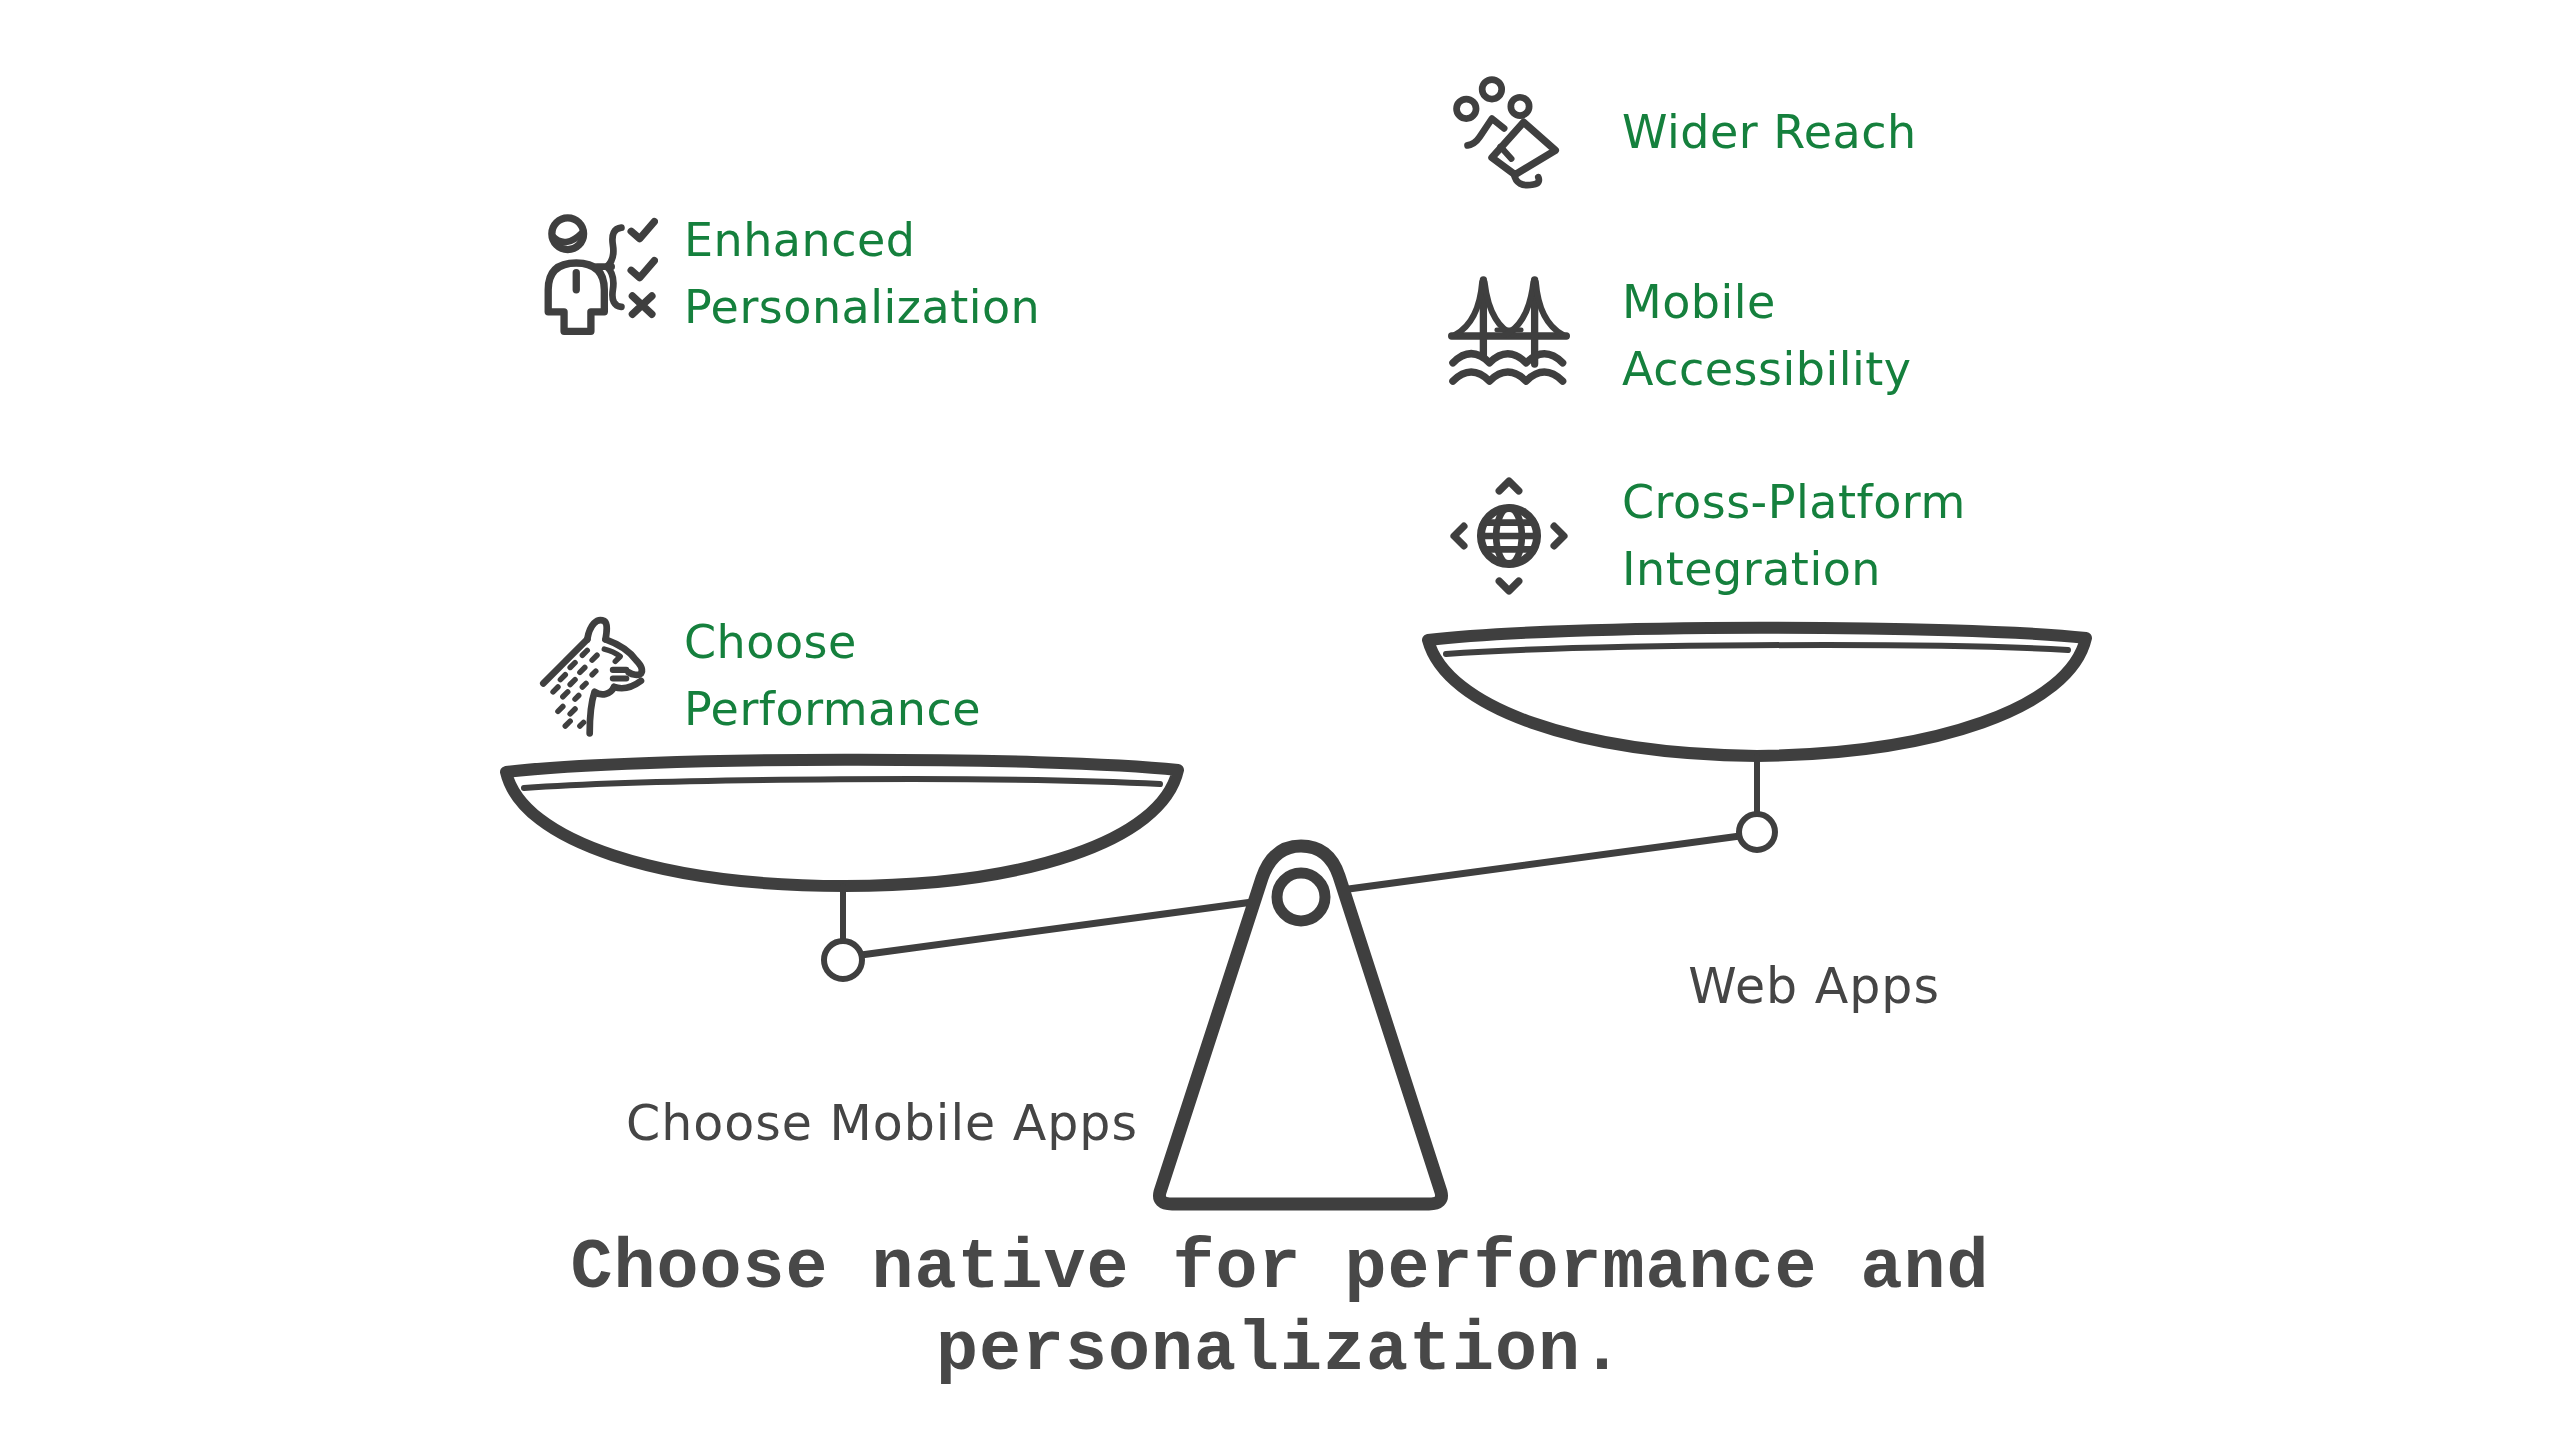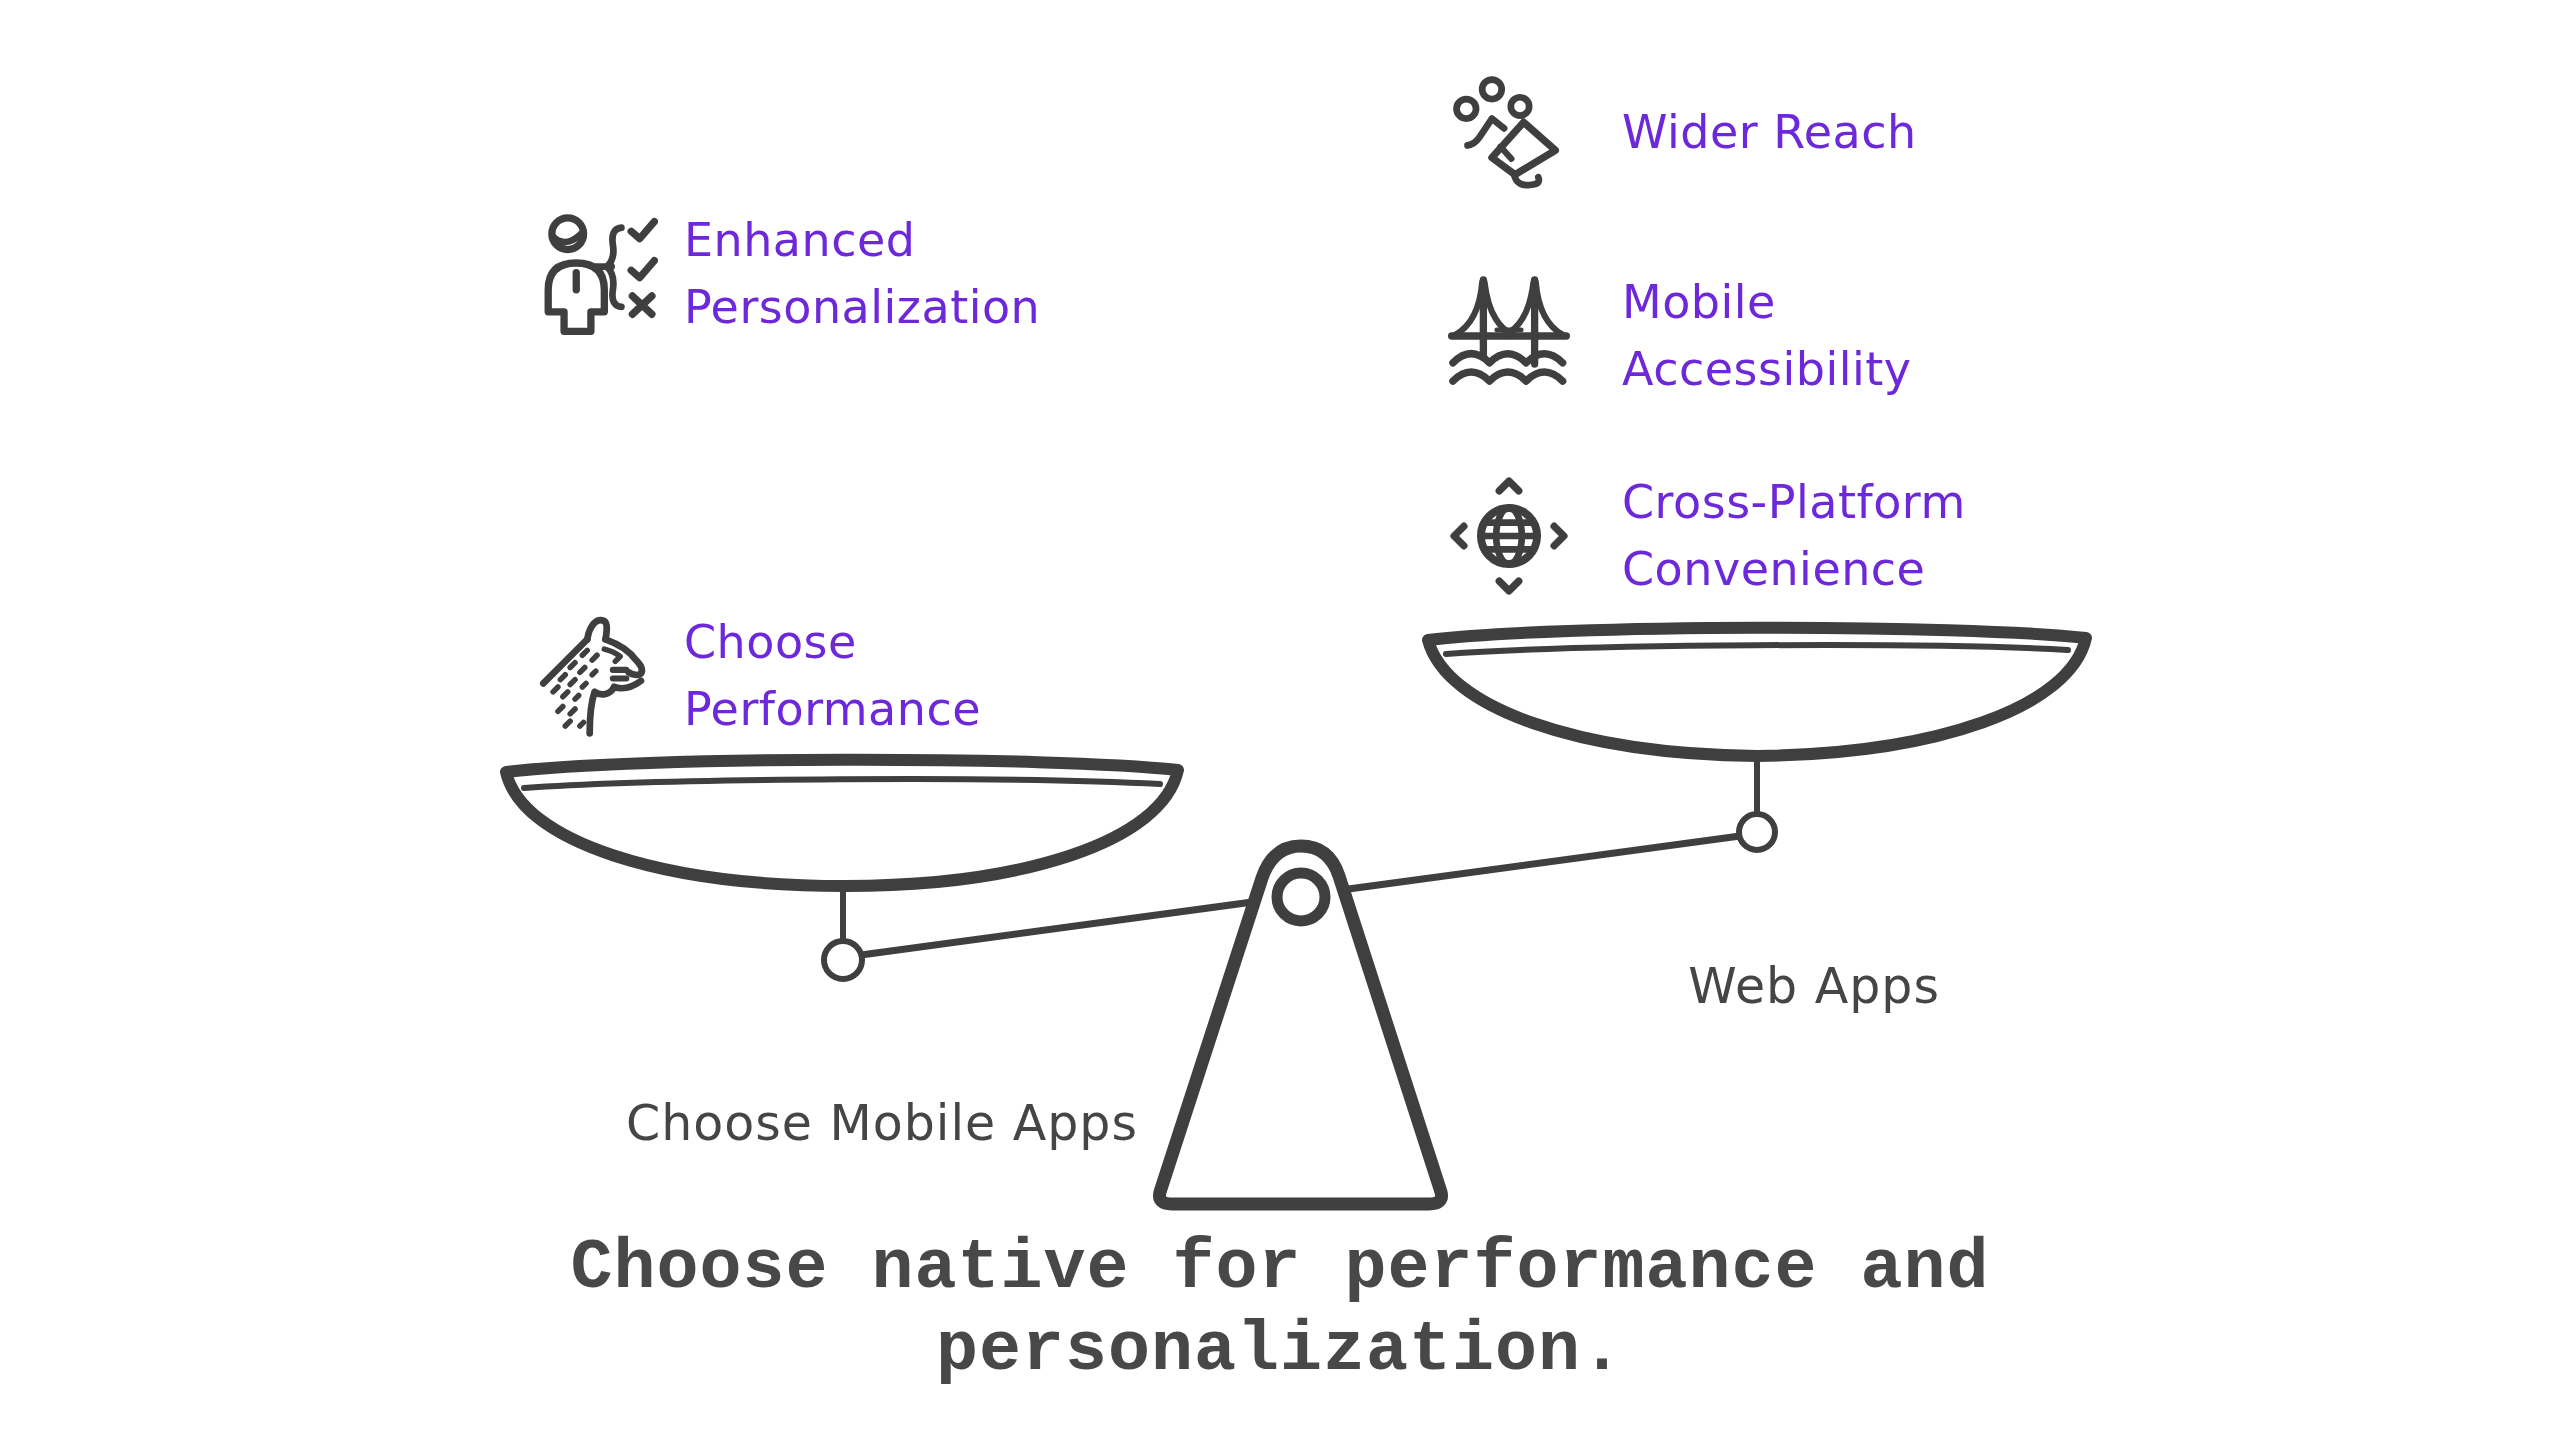--- a/index.html
+++ b/index.html
@@ -8,21 +8,21 @@
     overflow:hidden; font-family:"DejaVu Sans","Liberation Sans",sans-serif;
     color:#3f3f3f;
   }
   .scale-svg { position:absolute; left:0; top:0; width:2560px; height:1440px; }
   .row { position:absolute; display:flex; align-items:center; }
   .row.left  { left:536px;  gap:26px; }
   .row.right { left:1448px; gap:52px; }
   .icon-box { flex:none; width:122px; height:148px; display:flex; align-items:center; justify-content:center; }
   .icon-box svg { width:122px; height:140px; }
   .item-label {
-    font-size:46px; line-height:1.45; white-space:pre-line; color:#6d28d9;
+    font-size:46px; line-height:1.45; white-space:pre-line; color:#15803d;
     letter-spacing:0.5px;
   }
   .side-label {
     position:absolute; font-size:49px; color:#454545; letter-spacing:1px;
     text-align:right; white-space:nowrap;
   }
   #native-label { left:538px; width:600px; top:1095px; }
   #web-label    { left:1540px; width:400px; top:958px; }
   .caption {
     position:absolute; left:0; right:0; top:1228px; text-align:center;
@@ -140,21 +140,21 @@
         <circle class="stroke" cx="50" cy="50" r="23" stroke-width="6.5"></circle>
         <ellipse class="stroke" cx="50" cy="50" rx="10.5" ry="23" stroke-width="5.5"></ellipse>
         <path class="stroke" d="M29.5,39 L70.5,39 M27,50 L73,50 M29.5,61 L70.5,61" stroke-width="5.5"></path>
         <path class="stroke" d="M42,13 L50,5 L58,13" stroke-width="6"></path>
         <path class="stroke" d="M42,87 L50,95 L58,87" stroke-width="6"></path>
         <path class="stroke" d="M13,42 L5,50 L13,58" stroke-width="6"></path>
         <path class="stroke" d="M87,42 L95,50 L87,58" stroke-width="6"></path>
       </svg>
     </div>
     <div class="item-label">Cross-Platform
-Convenience</div>
+Integration</div>
   </div>
 
   <div class="side-label" id="native-label">Choose Mobile Apps</div>
   <div class="side-label" id="web-label">Web Apps</div>
 
   <div class="caption">Choose native for performance and
 personalization.</div>
 </div>
 
 </body></html>

